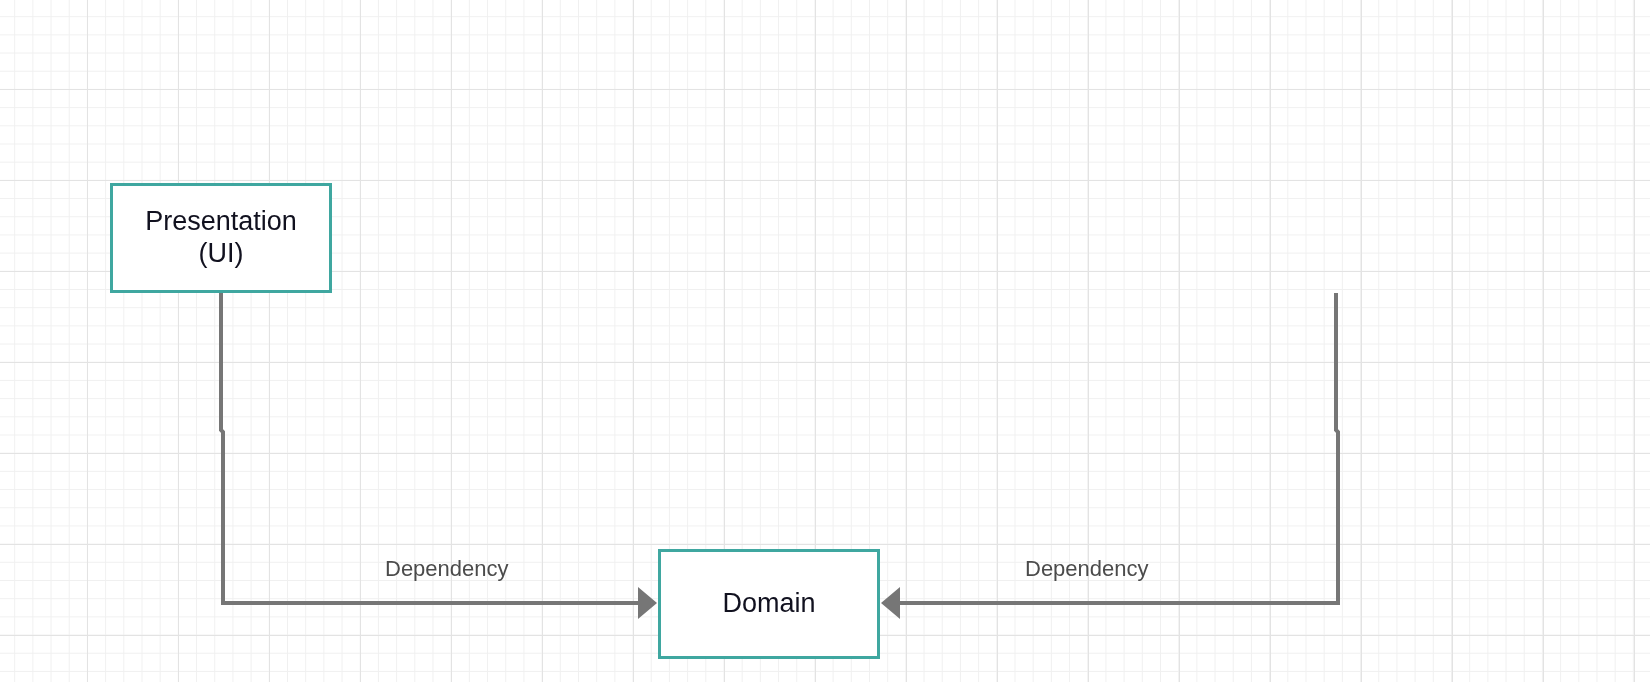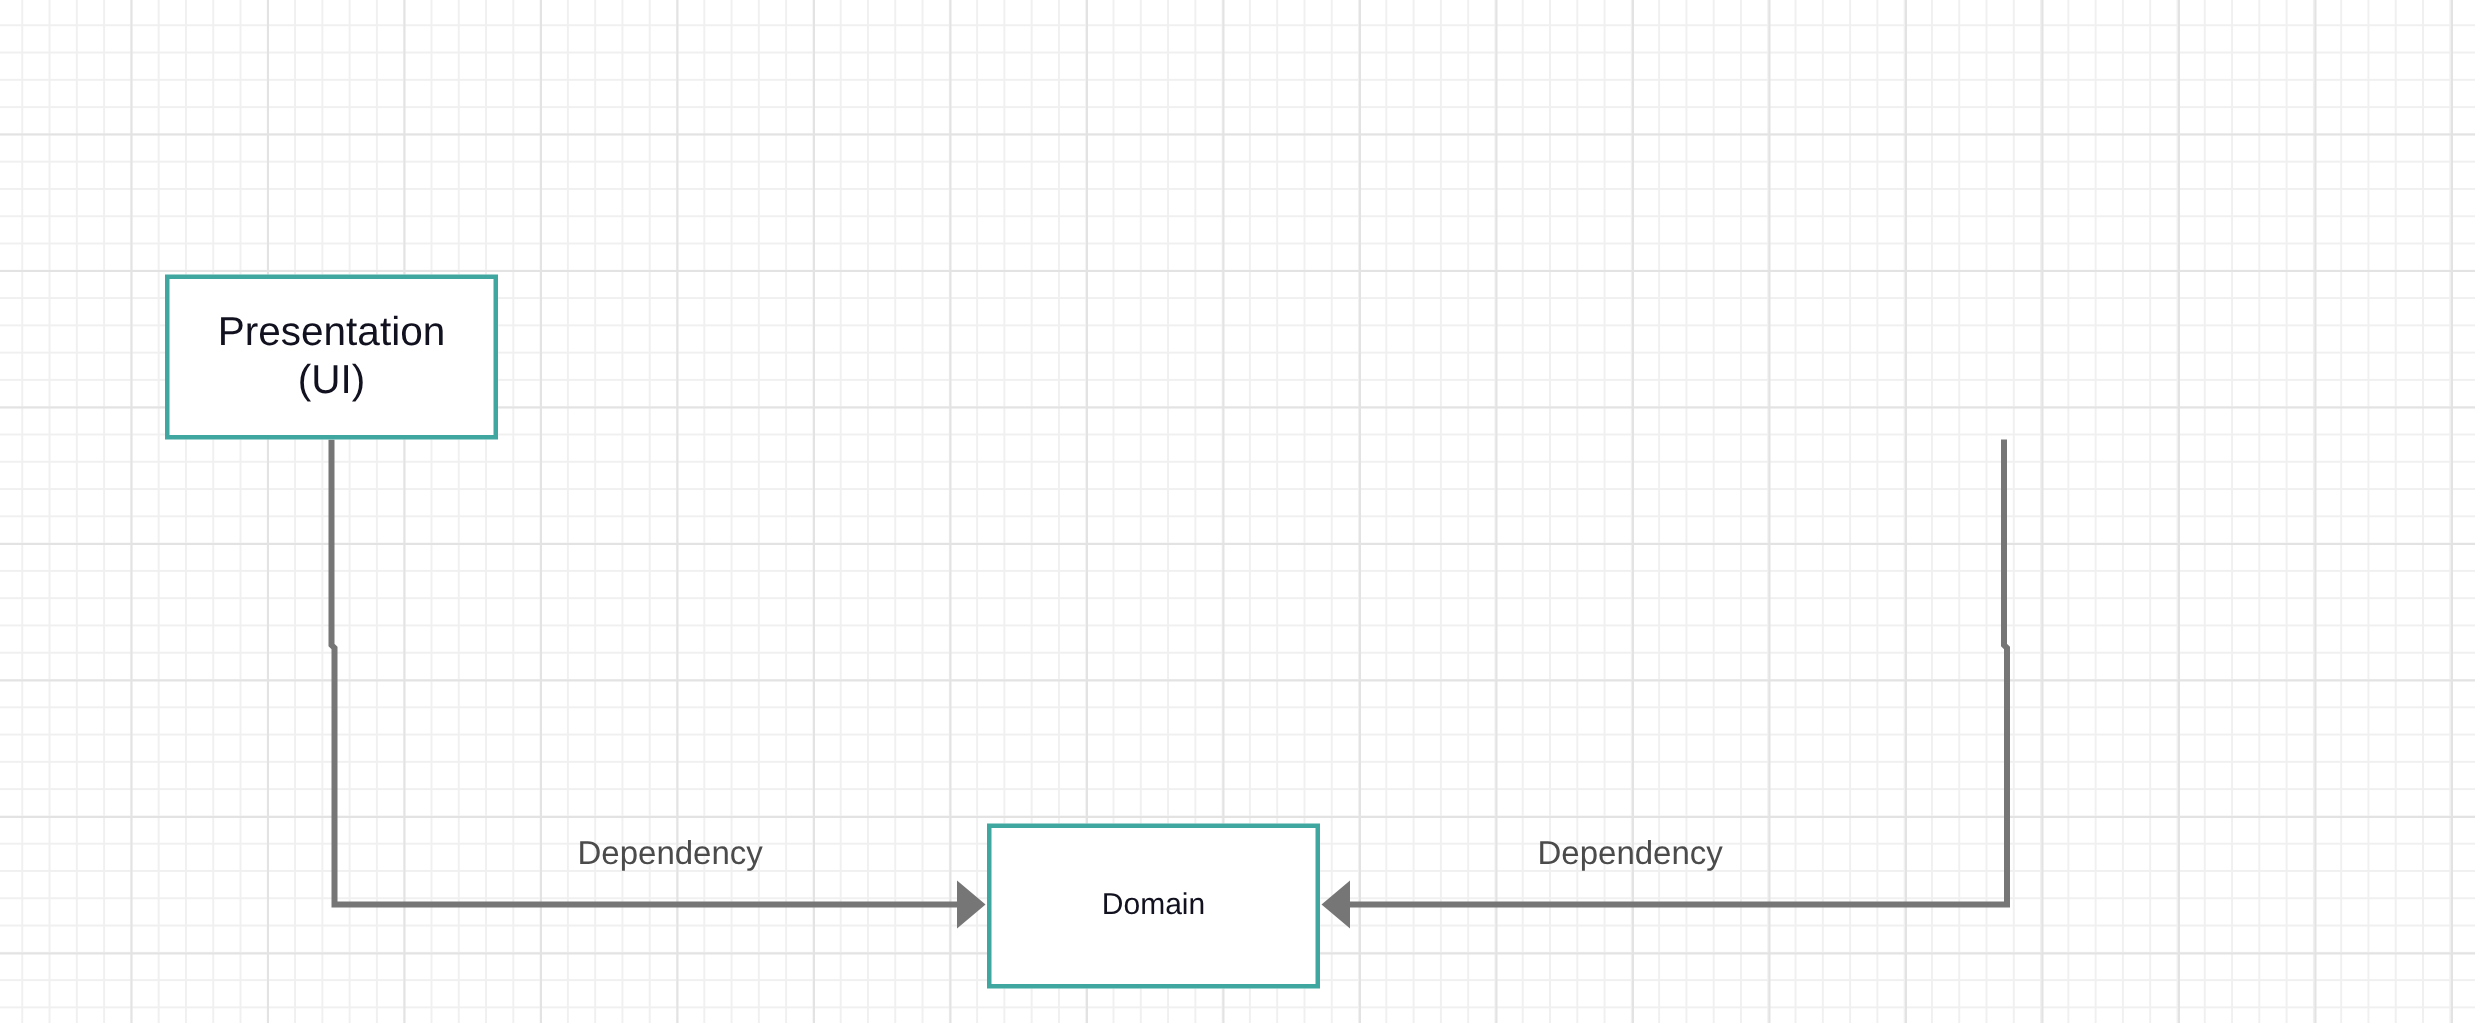--- a/index.html
+++ b/index.html
@@ -68,21 +68,21 @@
     width: 222px;
     height: 110px;
     font-size: 27px;
   }
 
   #node-domain {
     left: 658px;
     top: 549px;
     width: 222px;
     height: 110px;
-    font-size: 20px;
+    font-size: 27px;
   }
 
   .node-label {
     display: block;
     white-space: pre-line;
   }
 
   .edge-label {
     position: absolute;
     font-size: 22px;

